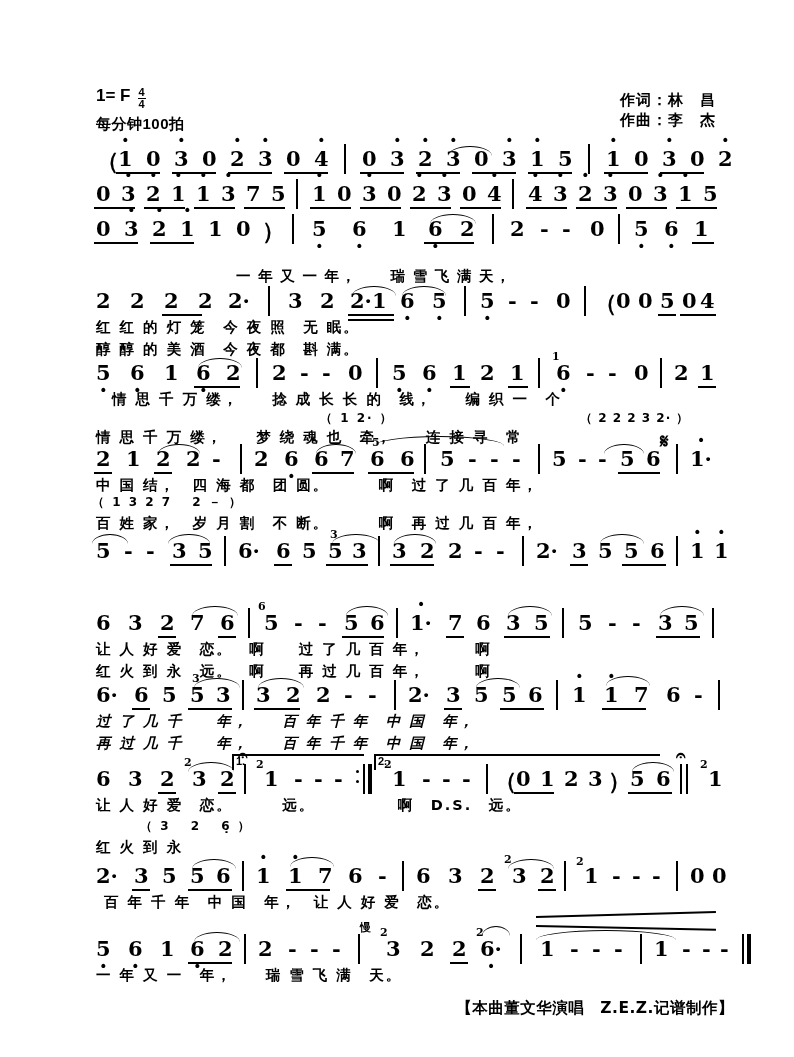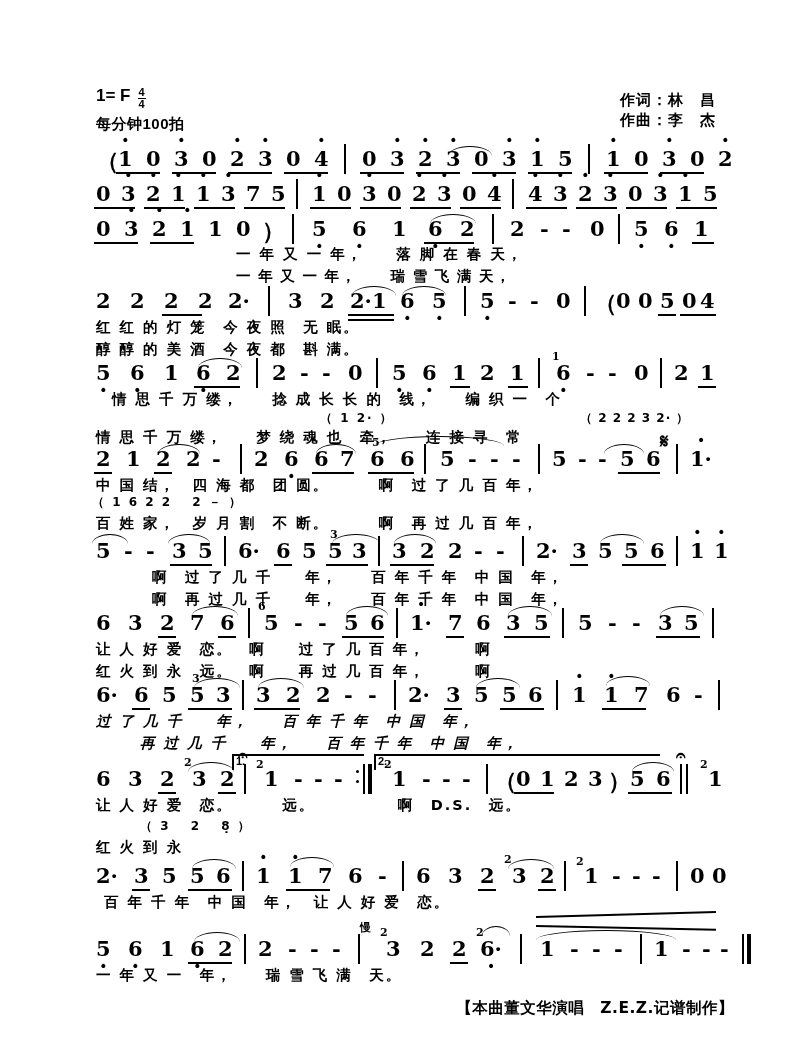--- a/index.html
+++ b/index.html
@@ -192,21 +192,20 @@
     <span class="n" style="left:590px;">0</span>
     <span class="bar" style="left:618px;top:-4px;height:30px;"></span>
 
     <span class="n dotdn" style="left:634px;">5</span>
     <span class="n dotdn" style="left:664px;">6</span>
     <span class="n" style="left:694px;">1</span>
     <span class="ub" style="left:692px;top:24px;width:22px;"></span>
   </div>
 
   <div class="sys" style="top:245px;height:46px;">
-    <span class="lyr" style="left:236px;top:0;letter-spacing:2px;">一 年 又 一 年，　　落 脚 在 春 天，</span>
     <span class="lyr" style="left:236px;top:22px;letter-spacing:2px;font-family:Liberation Serif, serif;">一 年 又 一 年，　　瑞 雪 飞 满 天，</span>
   </div>
 
   <div class="sys" style="top:290px;height:34px;">
     <span class="n" style="left:96px;">2</span>
     <span class="n" style="left:130px;">2</span>
     <span class="n" style="left:164px;">2</span>
     <span class="n" style="left:198px;">2</span>
     <span class="n" style="left:228px;">2·</span>
     <span class="ub" style="left:162px;top:24px;width:40px;"></span>
@@ -323,21 +322,21 @@
     <span class="n" style="left:646px;">6</span>
     <span class="ub" style="left:618px;top:24px;width:42px;"></span>
     <span class="slur" style="left:604px;top:-4px;width:40px;"></span>
     <span class="mark" style="left:660px;top:-18px;font-size:20px;">𝄋</span>
     <span class="bar" style="left:676px;top:-4px;height:30px;"></span>
 
     <span class="n dotup" style="left:690px;">1·</span>
   </div>
   <div class="sys" style="top:476px;height:62px;">
     <span class="lyr" style="left:96px;top:0;letter-spacing:2px;">中 国 结，　四 海 都　团 圆。　　　啊　过 了 几 百 年，</span>
-    <span class="lyr sm" style="left:92px;top:18px;letter-spacing:2px;">（ 1 6 2 2 　2 － ）</span>
+    <span class="lyr sm" style="left:92px;top:18px;letter-spacing:2px;">（ 1 3 2 7 　2 － ）</span>
     <span class="lyr" style="left:96px;top:38px;letter-spacing:2px;">百 姓 家，　岁 月 割　不 断。　　　啊　再 过 几 百 年，</span>
   </div>
 
   <div class="sys" style="top:540px;height:34px;">
     <span class="n" style="left:96px;">5</span>
     <span class="n" style="left:124px;">-</span>
     <span class="n" style="left:146px;">-</span>
     <span class="n" style="left:172px;">3</span>
     <span class="n" style="left:198px;">5</span>
     <span class="ub" style="left:170px;top:24px;width:42px;"></span>
@@ -370,24 +369,20 @@
     <span class="ub" style="left:570px;top:24px;width:18px;"></span>
     <span class="n" style="left:598px;">5</span>
     <span class="n" style="left:624px;">5</span>
     <span class="n" style="left:650px;">6</span>
     <span class="ub" style="left:622px;top:24px;width:44px;"></span>
     <span class="slur" style="left:600px;top:-6px;width:44px;"></span>
     <span class="bar" style="left:676px;top:-4px;height:30px;"></span>
 
     <span class="n dotup" style="left:690px;">1</span>
     <span class="n dotup" style="left:714px;">1</span>
-  </div>
-  <div class="sys" style="top:568px;height:46px;">
-    <span class="lyr" style="left:152px;top:0;letter-spacing:2px;">啊　过 了 几 千　　年，　　百 年 千 年　中 国　年，</span>
-    <span class="lyr" style="left:152px;top:22px;letter-spacing:2px;">啊　再 过 几 千　　年，　　百 年 千 年　中 国　年，</span>
   </div>
 
   <div class="sys" style="top:612px;height:34px;">
     <span class="n" style="left:96px;">6</span>
     <span class="n" style="left:128px;">3</span>
     <span class="n" style="left:160px;">2</span>
     <span class="ub" style="left:158px;top:24px;width:18px;"></span>
     <span class="n" style="left:190px;">7</span>
     <span class="n" style="left:220px;">6</span>
     <span class="ub" style="left:218px;top:24px;width:18px;"></span>
@@ -463,21 +458,21 @@
     <span class="n dotup" style="left:604px;">1</span>
     <span class="n" style="left:634px;">7</span>
     <span class="ub" style="left:602px;top:24px;width:44px;"></span>
     <span class="n" style="left:666px;">6</span>
     <span class="n" style="left:694px;">-</span>
     <span class="slur" style="left:606px;top:-8px;width:44px;"></span>
     <span class="bar" style="left:718px;top:-4px;height:30px;"></span>
   </div>
   <div class="sys" style="top:712px;height:46px;font-style:italic;">
     <span class="lyr" style="left:96px;top:0;letter-spacing:2px;">过 了 几 千　　年，　　百 年 千 年　中 国　年，</span>
-    <span class="lyr" style="left:96px;top:22px;letter-spacing:2px;margin-left:44px;">再 过 几 千　　年，　　百 年 千 年　中 国　年，</span>
+    <span class="lyr" style="left:96px;top:22px;letter-spacing:2px;">再 过 几 千　　年，　　百 年 千 年　中 国　年，</span>
   </div>
 
   <div class="sys" style="top:768px;height:40px;">
 
     <span class="abs" style="left:232px;top:-14px;width:130px;height:14px;border-top:2px solid #000;border-left:2px solid #000;"></span>
     <span class="mark" style="left:236px;top:-13px;font-size:11px;">1.</span>
     <span class="abs" style="left:374px;top:-14px;width:284px;height:14px;border-top:2px solid #000;border-left:2px solid #000;"></span>
     <span class="mark" style="left:378px;top:-13px;font-size:11px;">2.</span>
 
     <span class="n" style="left:96px;">6</span>
@@ -526,21 +521,21 @@
 
     <span class="bar" style="left:680px;top:-4px;height:30px;"></span>
     <span class="bar" style="left:686px;top:-4px;height:30px;"></span>
     <span class="mark" style="left:676px;top:-22px;font-size:17px;">𝄐</span>
 
     <span class="grace" style="left:700px;top:-10px;">2</span>
     <span class="n" style="left:708px;">1</span>
   </div>
   <div class="sys" style="top:796px;height:62px;">
     <span class="lyr" style="left:96px;top:0;letter-spacing:2px;">让 人 好 爱　恋。　　　远。　　　　　啊　D.S.　远。</span>
-    <span class="lyr sm" style="left:140px;top:22px;letter-spacing:2px;">（ 3 　2 　8̣ ）</span>
+    <span class="lyr sm" style="left:140px;top:22px;letter-spacing:2px;">（ 3 　2 　6̣ ）</span>
     <span class="lyr" style="left:96px;top:42px;letter-spacing:2px;">红 火 到 永</span>
   </div>
 
   <div class="sys" style="top:865px;height:34px;">
     <span class="n" style="left:96px;">2·</span>
     <span class="n" style="left:134px;">3</span>
     <span class="ub" style="left:132px;top:24px;width:18px;"></span>
     <span class="n" style="left:162px;">5</span>
     <span class="n" style="left:190px;">5</span>
     <span class="n" style="left:216px;">6</span>

